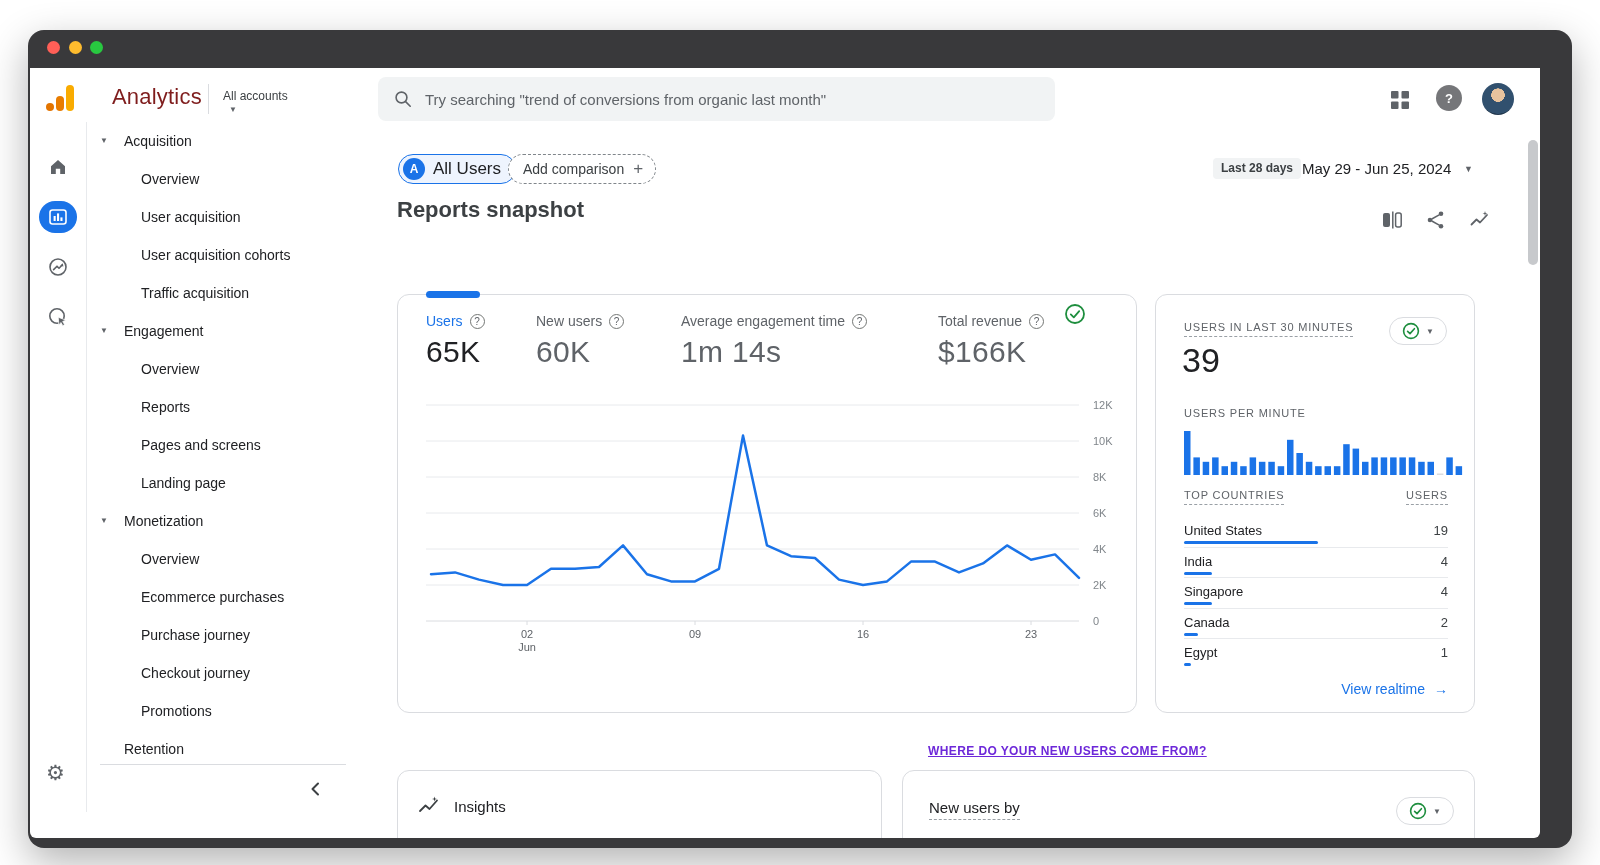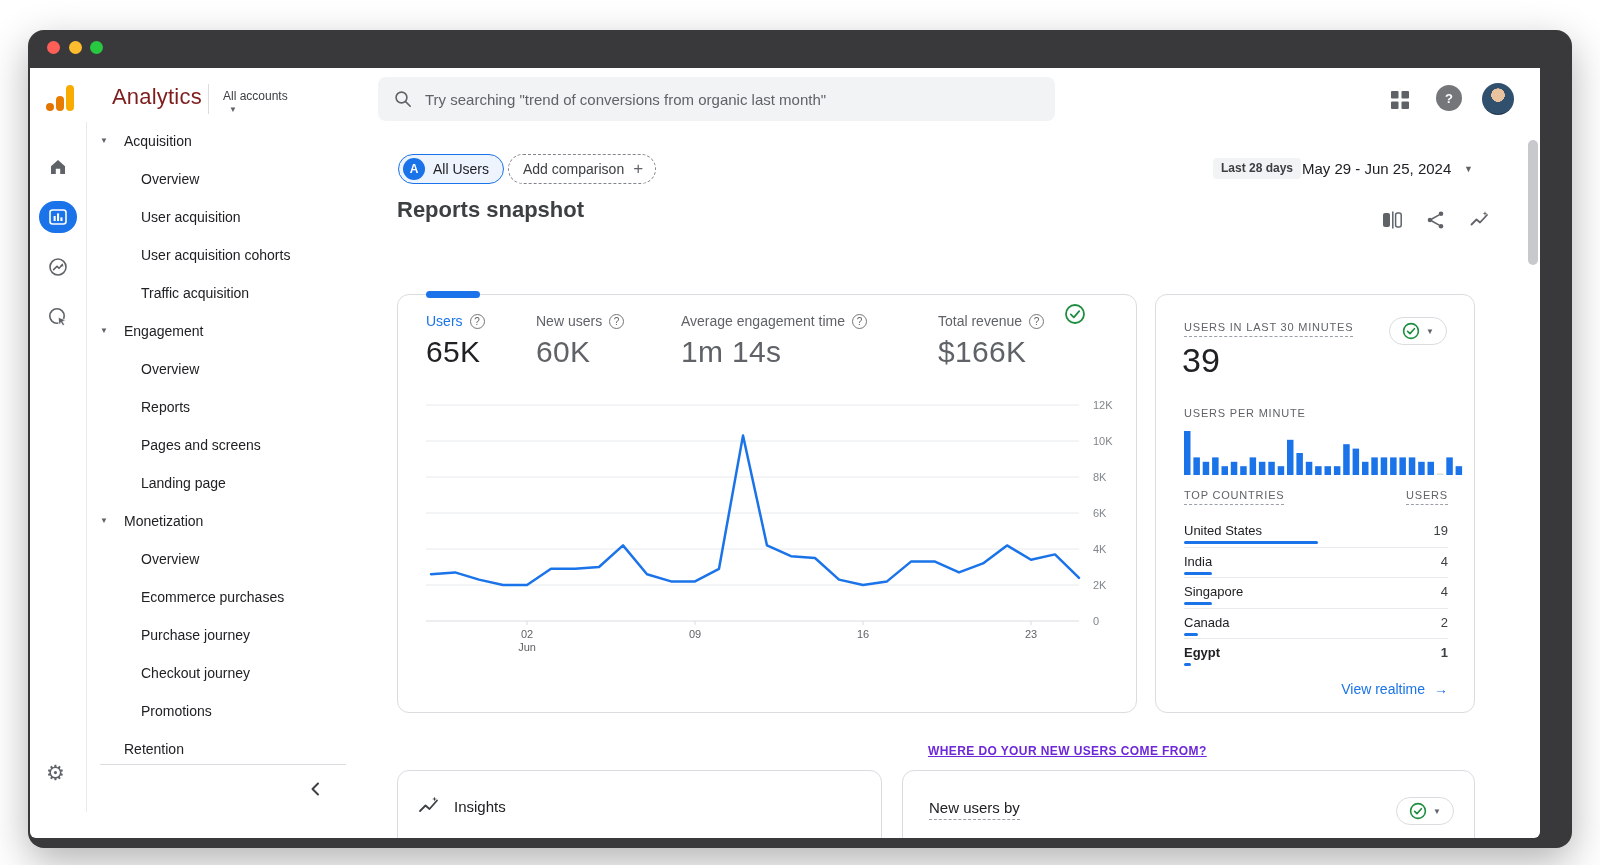--- a/index.html
+++ b/index.html
@@ -54,21 +54,21 @@
   .nav-caret { position:absolute; left:13px; top:0; font-size:8px; color:#5f6368; }
   .nav-divider { position:absolute; left:70px; top:696px; width:246px; height:1px; background:#dadce0; }
   .nav-collapse { position:absolute; left:277px; top:712px; width:18px; height:18px; cursor:pointer; }
 
   
   .chip-all-users { position:absolute; left:368px; top:86px; height:30px; display:flex; align-items:center;
                     gap:8px; padding:0 14px 0 4px; border:1.4px solid #1a73e8; border-radius:16px;
                     background:#eef4fe; cursor:pointer; }
   .chip-avatar { width:22px; height:22px; border-radius:50%; background:#1a73e8; color:#fff; font-size:12px;
                  font-weight:700; display:flex; align-items:center; justify-content:center; }
-  .chip-label { font-size:14px; color:#202124; font-weight:500; }
+  .chip-label { font-size:17px; color:#202124; font-weight:500; }
   .chip-add { position:absolute; left:478px; top:86px; height:30px; display:flex; align-items:center; gap:9px;
               padding:0 12px 0 14px; border:1px dashed #80868b; border-radius:16px; color:#3c4043;
               font-size:14px; cursor:pointer; background:#fff; }
   .chip-plus { font-size:17px; color:#5f6368; }
   .date-badge { position:absolute; left:1183px; top:90px; height:21px; line-height:21px; padding:0 8px;
                 background:#f1f3f4; border-radius:4px; font-size:12px; font-weight:700; color:#3c4043; }
   .date-text { position:absolute; left:1272px; top:92px; font-size:15px; color:#202124; cursor:pointer; }
   .date-caret { position:absolute; left:1434px; top:96px; font-size:9px; color:#5f6368; cursor:pointer; }
   .page-title { position:absolute; left:367px; top:129px; font-size:22px; color:#3c4043;text-align:center; }
   .report-icons { position:absolute; left:1352px; top:142px; display:flex; gap:24px; }
@@ -99,21 +99,21 @@
   .rt-pill, .nu-pill { position:absolute; height:28px; width:58px; border:1px solid #dadce0; border-radius:15px;
              display:flex; align-items:center; justify-content:center; gap:6px; cursor:pointer; background:#fff; }
   .rt-pill { left:233px; top:22px; }
   .pill-caret { font-size:8px; color:#5f6368; }
   .rt-value { position:absolute; left:26px; top:46px; font-size:34px; color:#202124; }
   .rt-sub { position:absolute; left:28px; top:112px; }
   .rt-bars { position:absolute; left:28px; top:134px; }
   .countries-head { position:absolute; left:28px; right:26px; top:194px; display:flex; justify-content:space-between; }
   .countries-list { position:absolute; left:28px; right:26px; top:222px; }
   .country-row { border-bottom:1px solid #e8eaed; height:30.5px; }
-  .country-row:last-child { border-bottom:none;font-weight:bold; }
+  .country-row:last-child { border-bottom:none; }
   .country-line { display:flex; justify-content:space-between; font-size:13px; color:#202124; padding-top:6px; }
   .country-users { color:#3c4043; }
   .country-bar { height:3px; background:#1a73e8; border-radius:2px; margin-top:3px; }
   .view-realtime { position:absolute; right:26px; top:386px; display:flex; align-items:center; gap:9px;
                    color:#1a73e8; font-size:14px; font-weight:500; cursor:pointer; }
 
   
   .section-heading { position:absolute; left:898px; top:676px; font-size:12px; font-weight:700;
                      letter-spacing:.4px; color:#6d28d9;text-decoration:underline; }
   .insights-card { left:367px; top:702px; width:485px; height:110px; }

